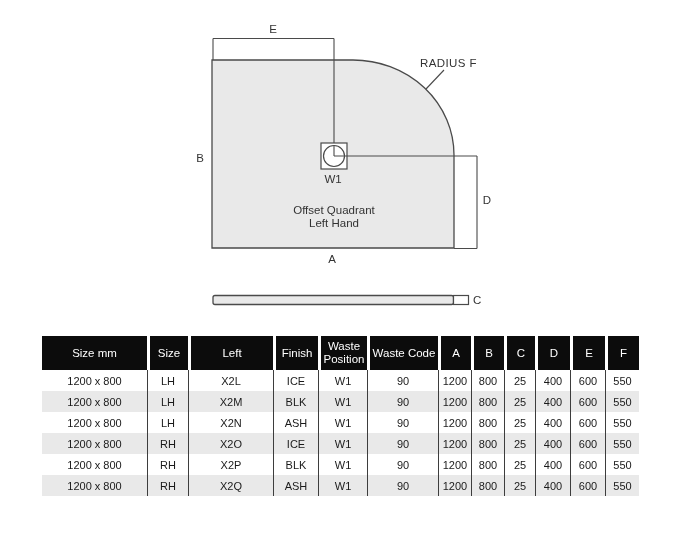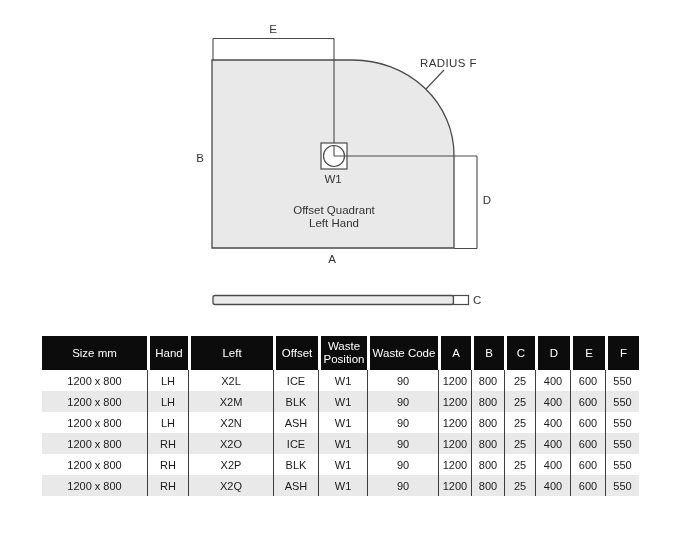--- a/index.html
+++ b/index.html
@@ -81,23 +81,23 @@
       <col style="width:33px">
         <col style="width:33px">
         <col style="width:31px">
       <col style="width:35px">
         <col style="width:35px">
         <col style="width:34px">
     </colgroup>
     <thead>
       <tr>
           <th>Size mm</th>
-          <th>Hand</th>
+          <th>Size</th>
           <th>Left</th>
-          <th>Offset</th>
+          <th>Finish</th>
           <th>Waste Position</th>
           <th>Waste Code</th>
           <th>A</th>
           <th>B</th>
           <th>C</th>
           <th>D</th>
           <th>E</th>
           <th>F</th>
         </tr>
     </thead>

